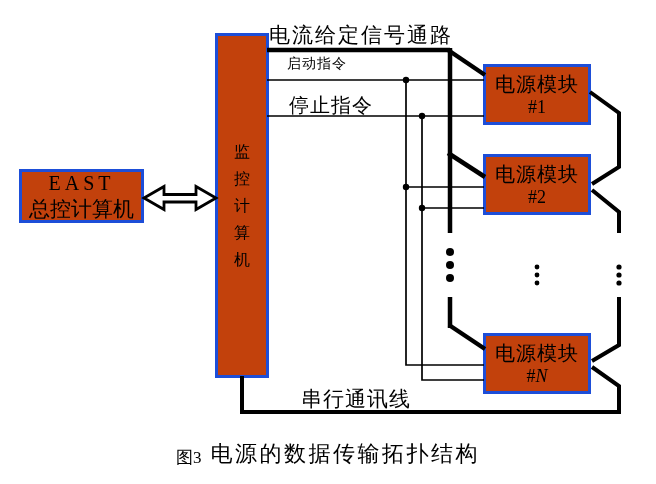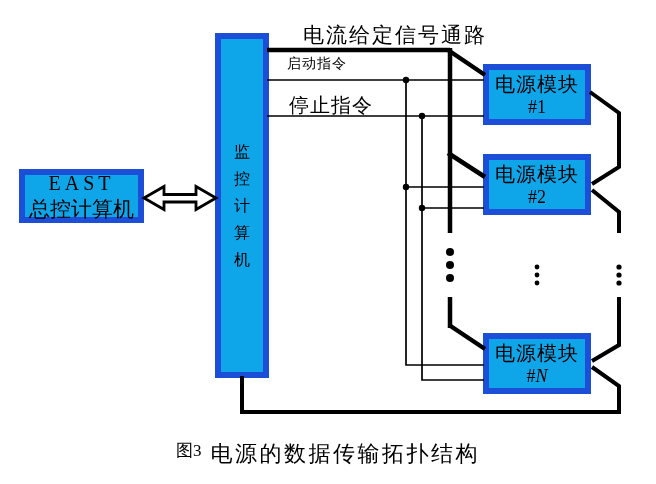--- a/index.html
+++ b/index.html
@@ -1,46 +1,46 @@
 <!DOCTYPE html>
 <html><head>
 <meta charset="utf-8">
 <style>
   html,body{margin:0;padding:0;background:#ffffff;}
   #canvas{
     position:relative;width:656px;height:484px;background:#ffffff;
     font-family:"Liberation Serif","DejaVu Serif",serif;color:#000;overflow:hidden;
   }
   .box{
-    position:absolute;background:#0ea5e9;border:6px solid #1d4ed8;box-sizing:border-box;
+    position:absolute;background:#c2410c;border:3px solid #1d4ed8;box-sizing:border-box;
     display:flex;flex-direction:column;align-items:center;justify-content:center;
     text-align:center;z-index:2;
   }
   #east-box{left:19px;top:169px;width:125px;height:54px;}
   #east-box .l1{font-size:20px;letter-spacing:4px;line-height:26px;}
   #east-box .l2{font-size:21px;line-height:26px;}
   #monitor-box{left:215px;top:33px;width:54px;height:345px;}
   #monitor-box .vtext{
     width:22px;font-size:16px;line-height:27px;word-break:break-all;text-align:center;
   }
   .module{left:483px;width:108px;height:61px;}
   #module-1{top:64px;}
   #module-2{top:154px;}
   #module-n{top:333px;}
   .module .mlabel{font-size:20px;letter-spacing:1px;line-height:25px;}
   .module .mnum{font-size:18px;line-height:21px;}
   .italic-n{font-style:italic;}
   .flabel{position:absolute;z-index:3;white-space:nowrap;}
-  #current-signal-label{left:269px;top:21px;font-size:21px;letter-spacing:2px;margin-left:34px;}
+  #current-signal-label{left:269px;top:21px;font-size:21px;letter-spacing:2px;}
   #start-cmd-label{left:287px;top:55px;font-size:14px;letter-spacing:1px;}
   #stop-cmd-label{left:289px;top:92px;font-size:20px;letter-spacing:1px;font-family:Liberation Serif, serif;}
   #serial-label{left:301px;top:385px;font-size:21px;letter-spacing:1px;}
   #caption{
     position:absolute;left:0;right:0;top:439px;display:flex;justify-content:center;
-    align-items:flex-start;gap:9px;z-index:3;
+    align-items:flex-end;gap:9px;z-index:3;
   }
   #caption .cap-num{font-size:17px;}
   #caption .cap-text{font-size:22px;letter-spacing:2.5px;}
   #wires{position:absolute;left:0;top:0;z-index:4;pointer-events:none;}
 </style>
 </head>
 <body>
 
 <div id="canvas">
 
@@ -64,20 +64,21 @@
   </div>
 
   <div class="box module" id="module-n">
     <div class="mlabel">电源模块</div>
     <div class="mnum"><span>#</span><span class="italic-n">N</span></div>
   </div>
 
   <div class="flabel" id="current-signal-label">电流给定信号通路</div>
   <div class="flabel" id="start-cmd-label">启动指令</div>
   <div class="flabel" id="stop-cmd-label">停止指令</div>
+  <div class="flabel" id="serial-label">串行通讯线</div>
 
   <div id="caption">
     <span class="cap-num">图3</span>
     <span class="cap-text">电源的数据传输拓扑结构</span>
   </div>
 
   <svg id="wires" width="656" height="484" viewBox="0 0 656 484">
     <g stroke="#000" fill="none">
 
       <path d="M267,50 H450 M450,48 V233 M450,297 V328" stroke-width="4.5"></path>

